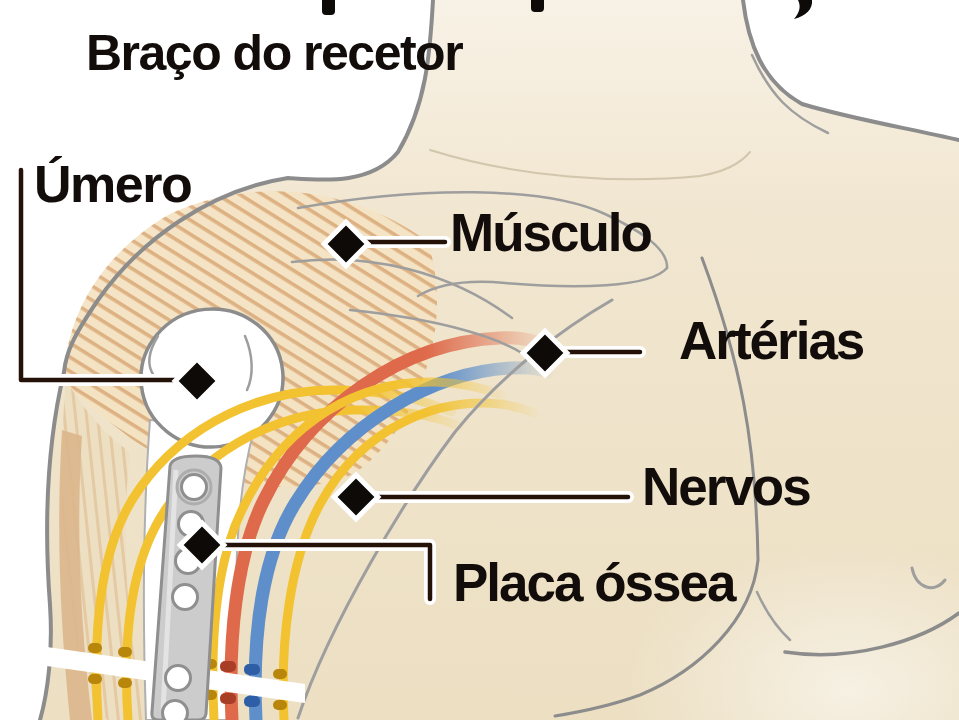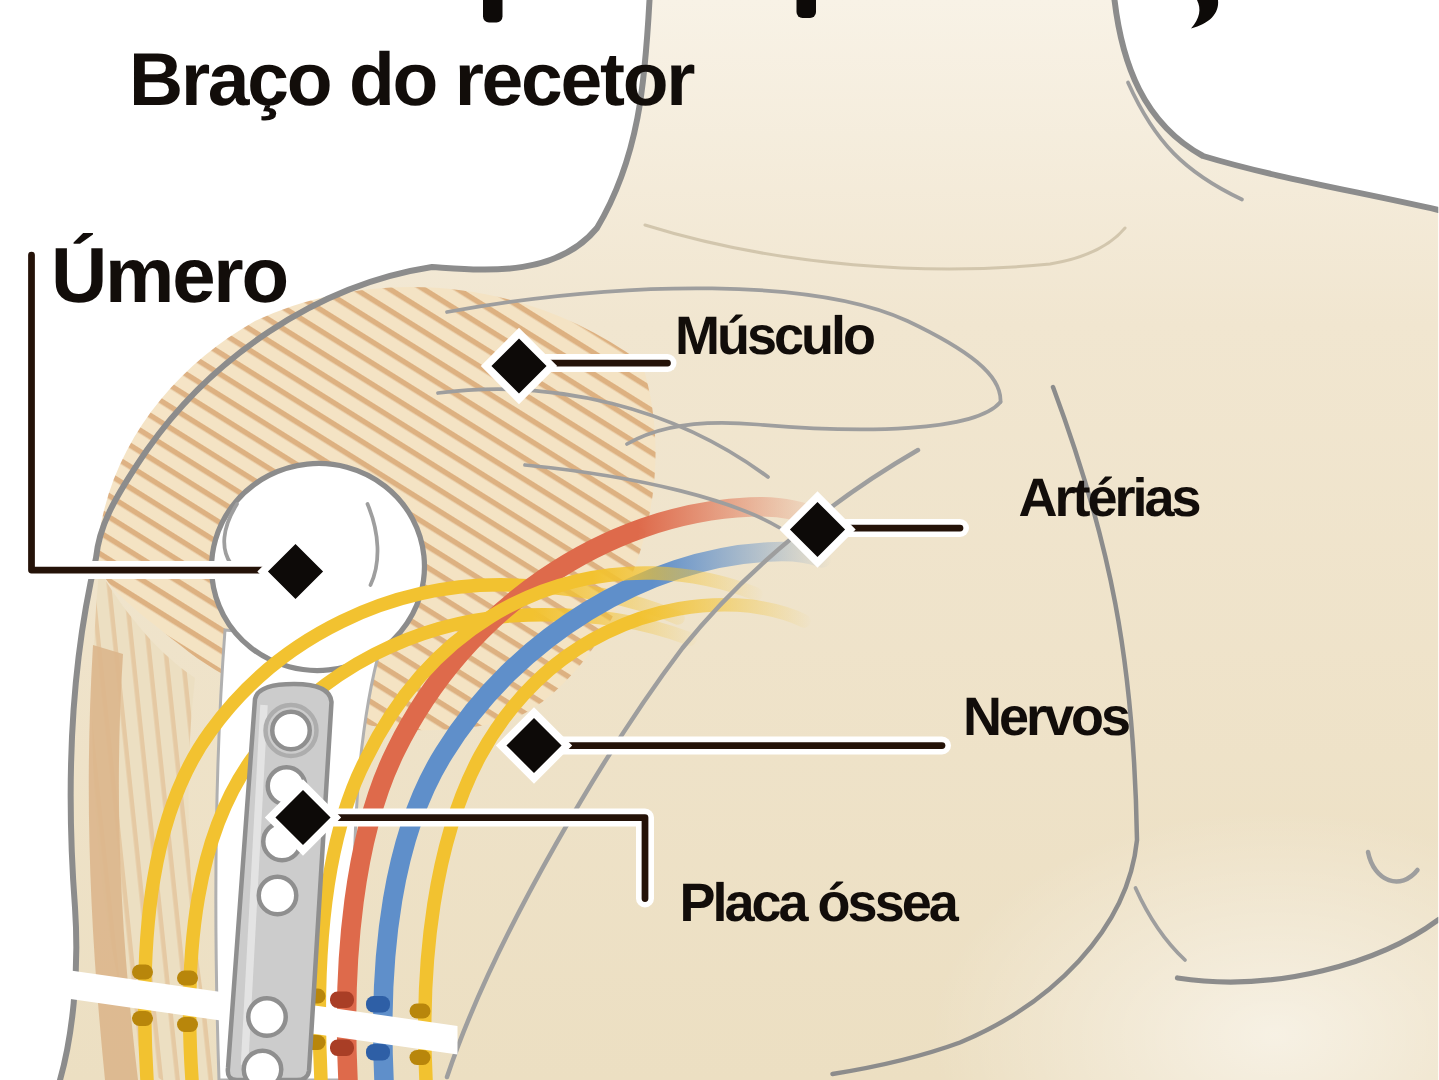--- a/index.html
+++ b/index.html
@@ -10,21 +10,21 @@
   }
   .stage svg { position:absolute; left:0; top:0; }
   .lbl {
     position:absolute; white-space:nowrap;
     font-weight:700; line-height:1;
     letter-spacing:-2px;
     color:var(--label_text,#120d0a);
   }
   .lbl-title  { font-size:50px; letter-spacing:-1.5px; }
   .lbl-big    { font-size:52px; letter-spacing:-1.5px;margin-top:36px; }
-  .lbl-marker { font-size:36px; }
+  .lbl-marker { font-size:53px; }
 </style>
 </head>
 <body>
 
 <div class="stage">
 
 <svg width="959" height="720" viewBox="0 0 959 720">
   <defs>
     <linearGradient id="bodyGrad" x1="0" y1="0" x2="0" y2="1">
       <stop offset="0" style="stop-color:var(--skin_light,#f8f2e6)"></stop>
@@ -174,15 +174,15 @@
     <rect x="340.5" y="481.5" width="31" height="31" transform="rotate(45 356 497)"></rect>
     <rect x="186.5" y="529.5" width="31" height="31" transform="rotate(45 202 545)"></rect>
   </g>
 </svg>
 
 <div class="lbl lbl-title" style="left:40px;  top:28px;margin-left:46px;">Braço do recetor</div>
 <div class="lbl lbl-big" style="left:34px;  top:122px;">Úmero</div>
 <div class="lbl lbl-marker" style="left:450px; top:206px;">Músculo</div>
 <div class="lbl lbl-marker" style="left:679px; top:314px;">Artérias</div>
 <div class="lbl lbl-marker" style="left:642px; top:460px;">Nervos</div>
-<div class="lbl lbl-marker" style="left:453px; top:584px;text-align:right;">Placa óssea</div>
+<div class="lbl lbl-marker" style="left:453px; top:556px;text-align:right;">Placa óssea</div>
 
 </div>
 
 </body></html>

